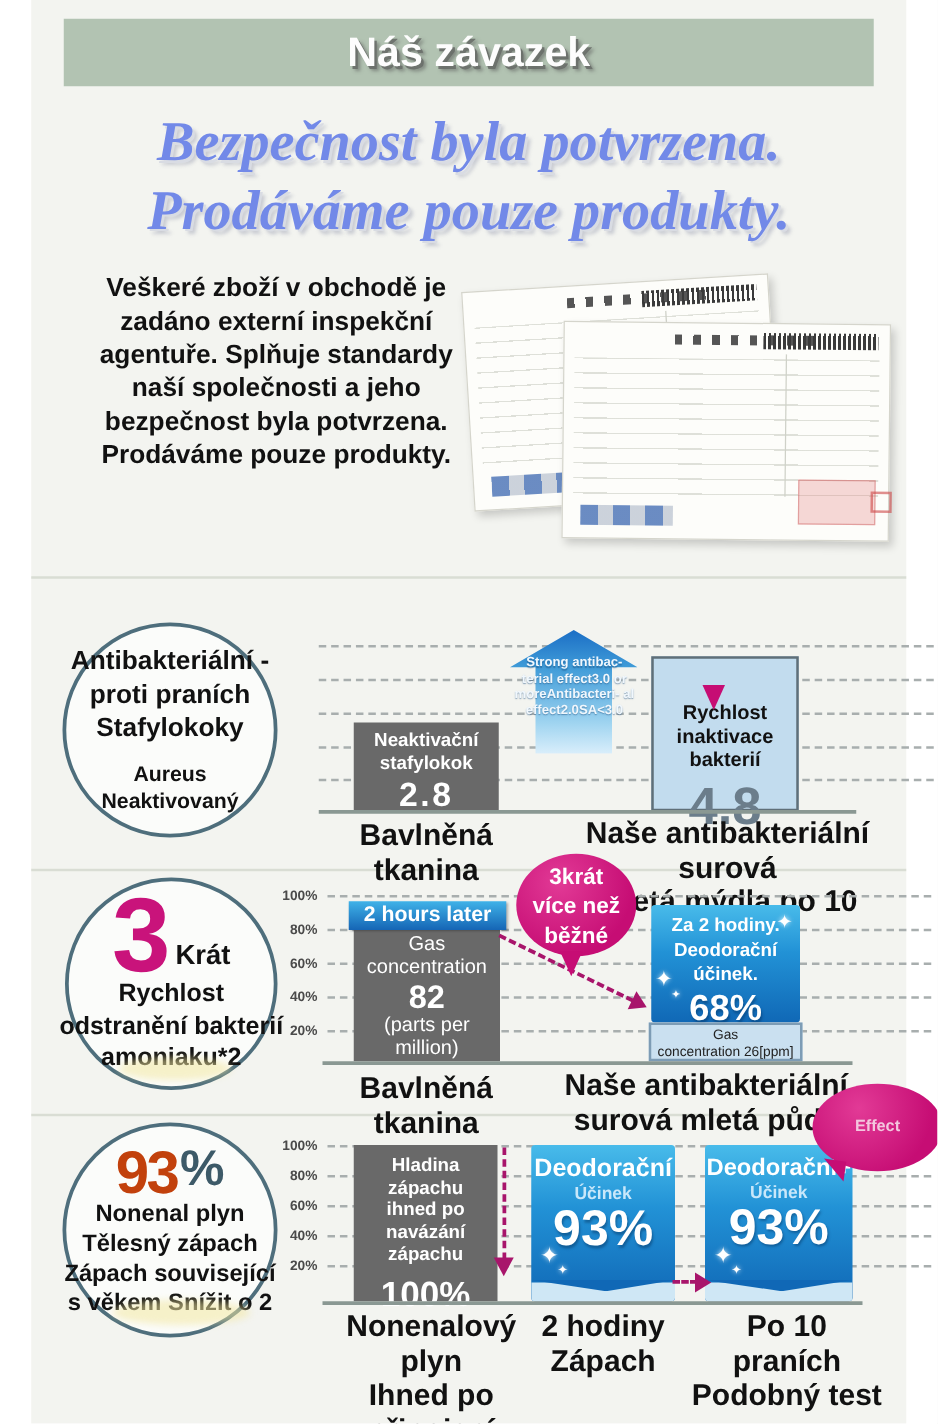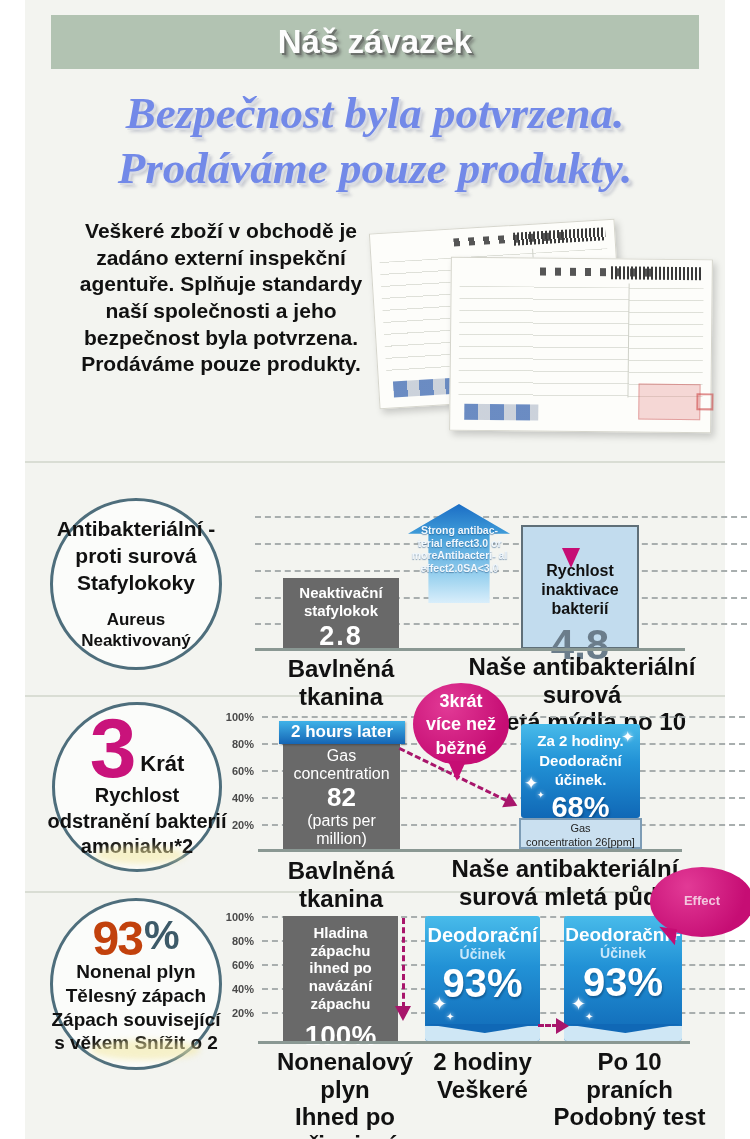--- a/index.html
+++ b/index.html
@@ -145,21 +145,21 @@
       <div class="stamp-red"></div>
     </div>
   </div>
 
   <div class="divider" style="top:461px;"></div>
   <div class="divider" style="top:695px;"></div>
   <div class="divider" style="top:891px;"></div>
 
   <div class="circle" style="left:50px; top:498px; width:172px; height:172px;">
     <div class="c-title">Antibakteriální -</div>
-    <div class="c-title">proti surová</div>
+    <div class="c-title">proti praních</div>
     <div class="c-title">Stafylokoky</div>
     <div class="c-sub">Aureus</div>
     <div class="c-sub" style="margin-top:0;">Neaktivovaný</div>
   </div>
 
   <div class="gline" style="left:255px; top:516px; width:492px;"></div>
   <div class="gline" style="left:255px; top:543px; width:492px;"></div>
   <div class="gline" style="left:255px; top:570px; width:492px;"></div>
   <div class="gline" style="left:255px; top:597px; width:492px;"></div>
   <div class="gline" style="left:255px; top:623px; width:492px;"></div>
@@ -309,19 +309,19 @@
   <div class="dash-line" style="left:538px; top:1024px; width:20px;"></div>
   <div class="ah-right" style="left:556px; top:1018px;"></div>
 
   <div class="baseline" style="left:258px; top:1041px; width:432px;"></div>
   <div class="catlab" style="left:250px; top:1048px; width:190px;">
     <div>Nonenalový plyn</div>
     <div>Ihned po připojení</div>
   </div>
   <div class="catlab" style="left:420px; top:1048px; width:125px;">
     <div>2 hodiny</div>
-    <div>Veškeré</div>
+    <div>Zápach</div>
   </div>
   <div class="catlab" style="left:552px; top:1048px; width:155px;">
     <div>Po 10 praních</div>
     <div>Podobný test</div>
   </div>
 </div>
 
 </body></html>

